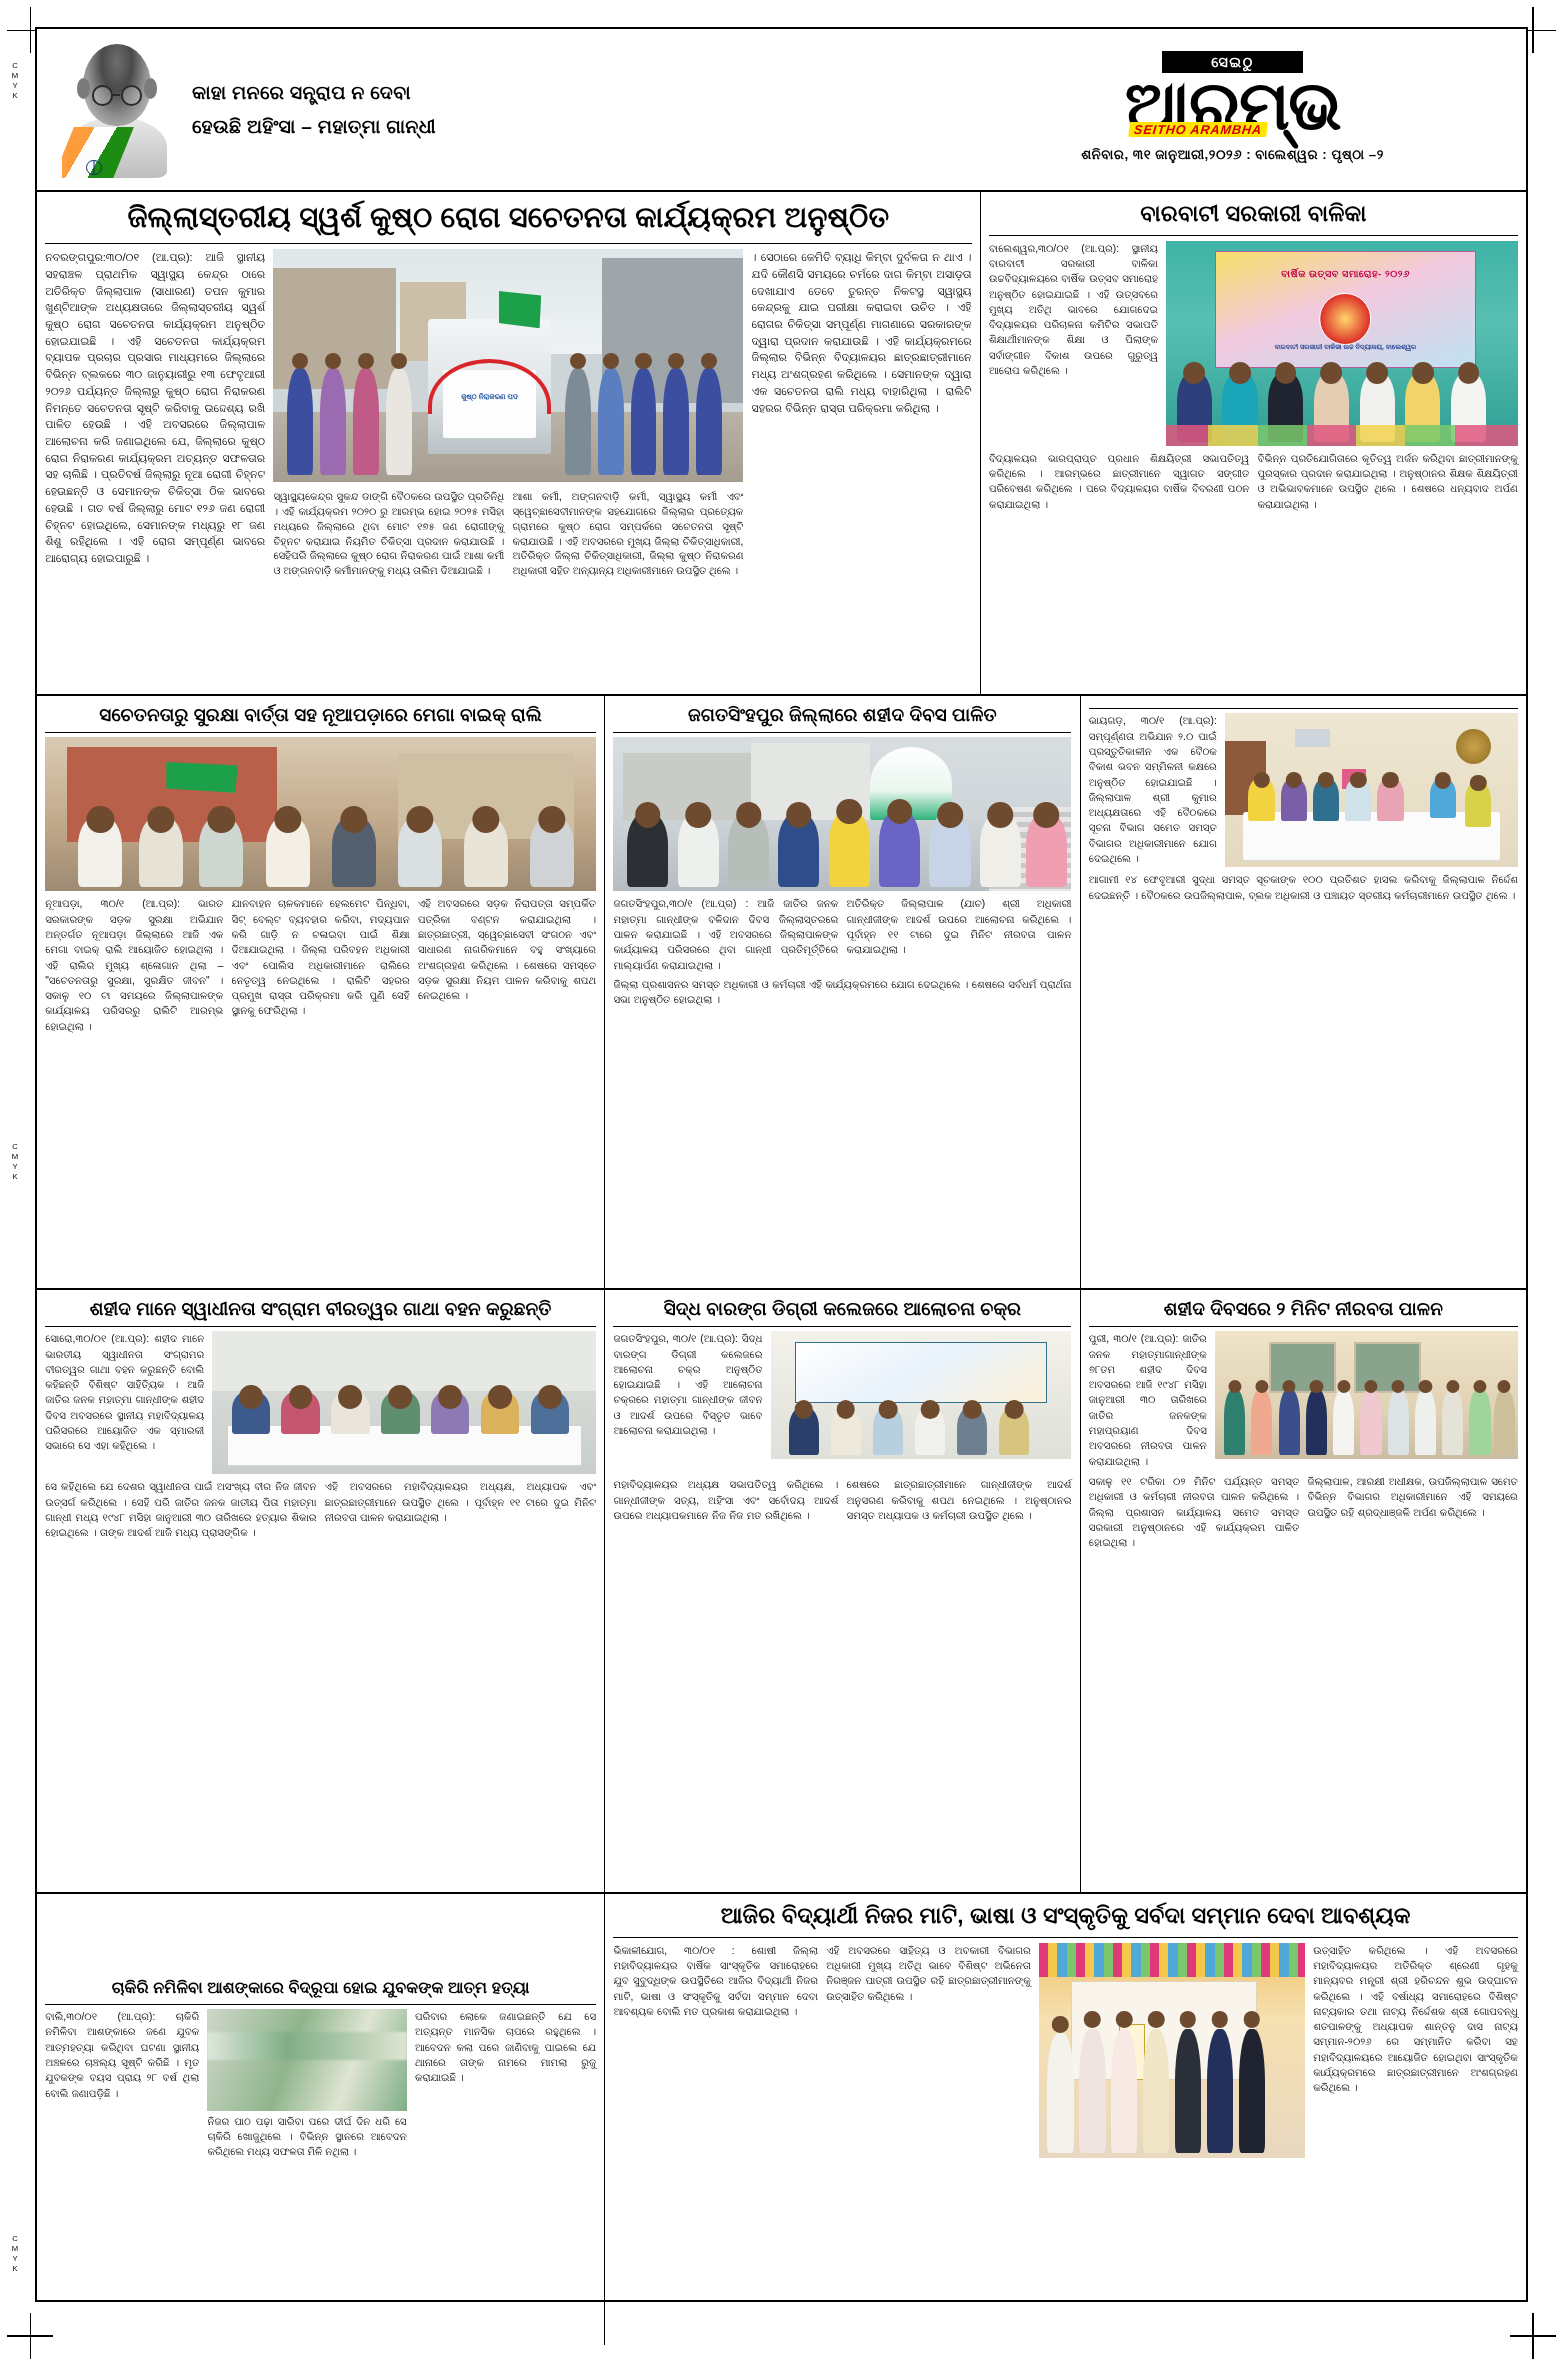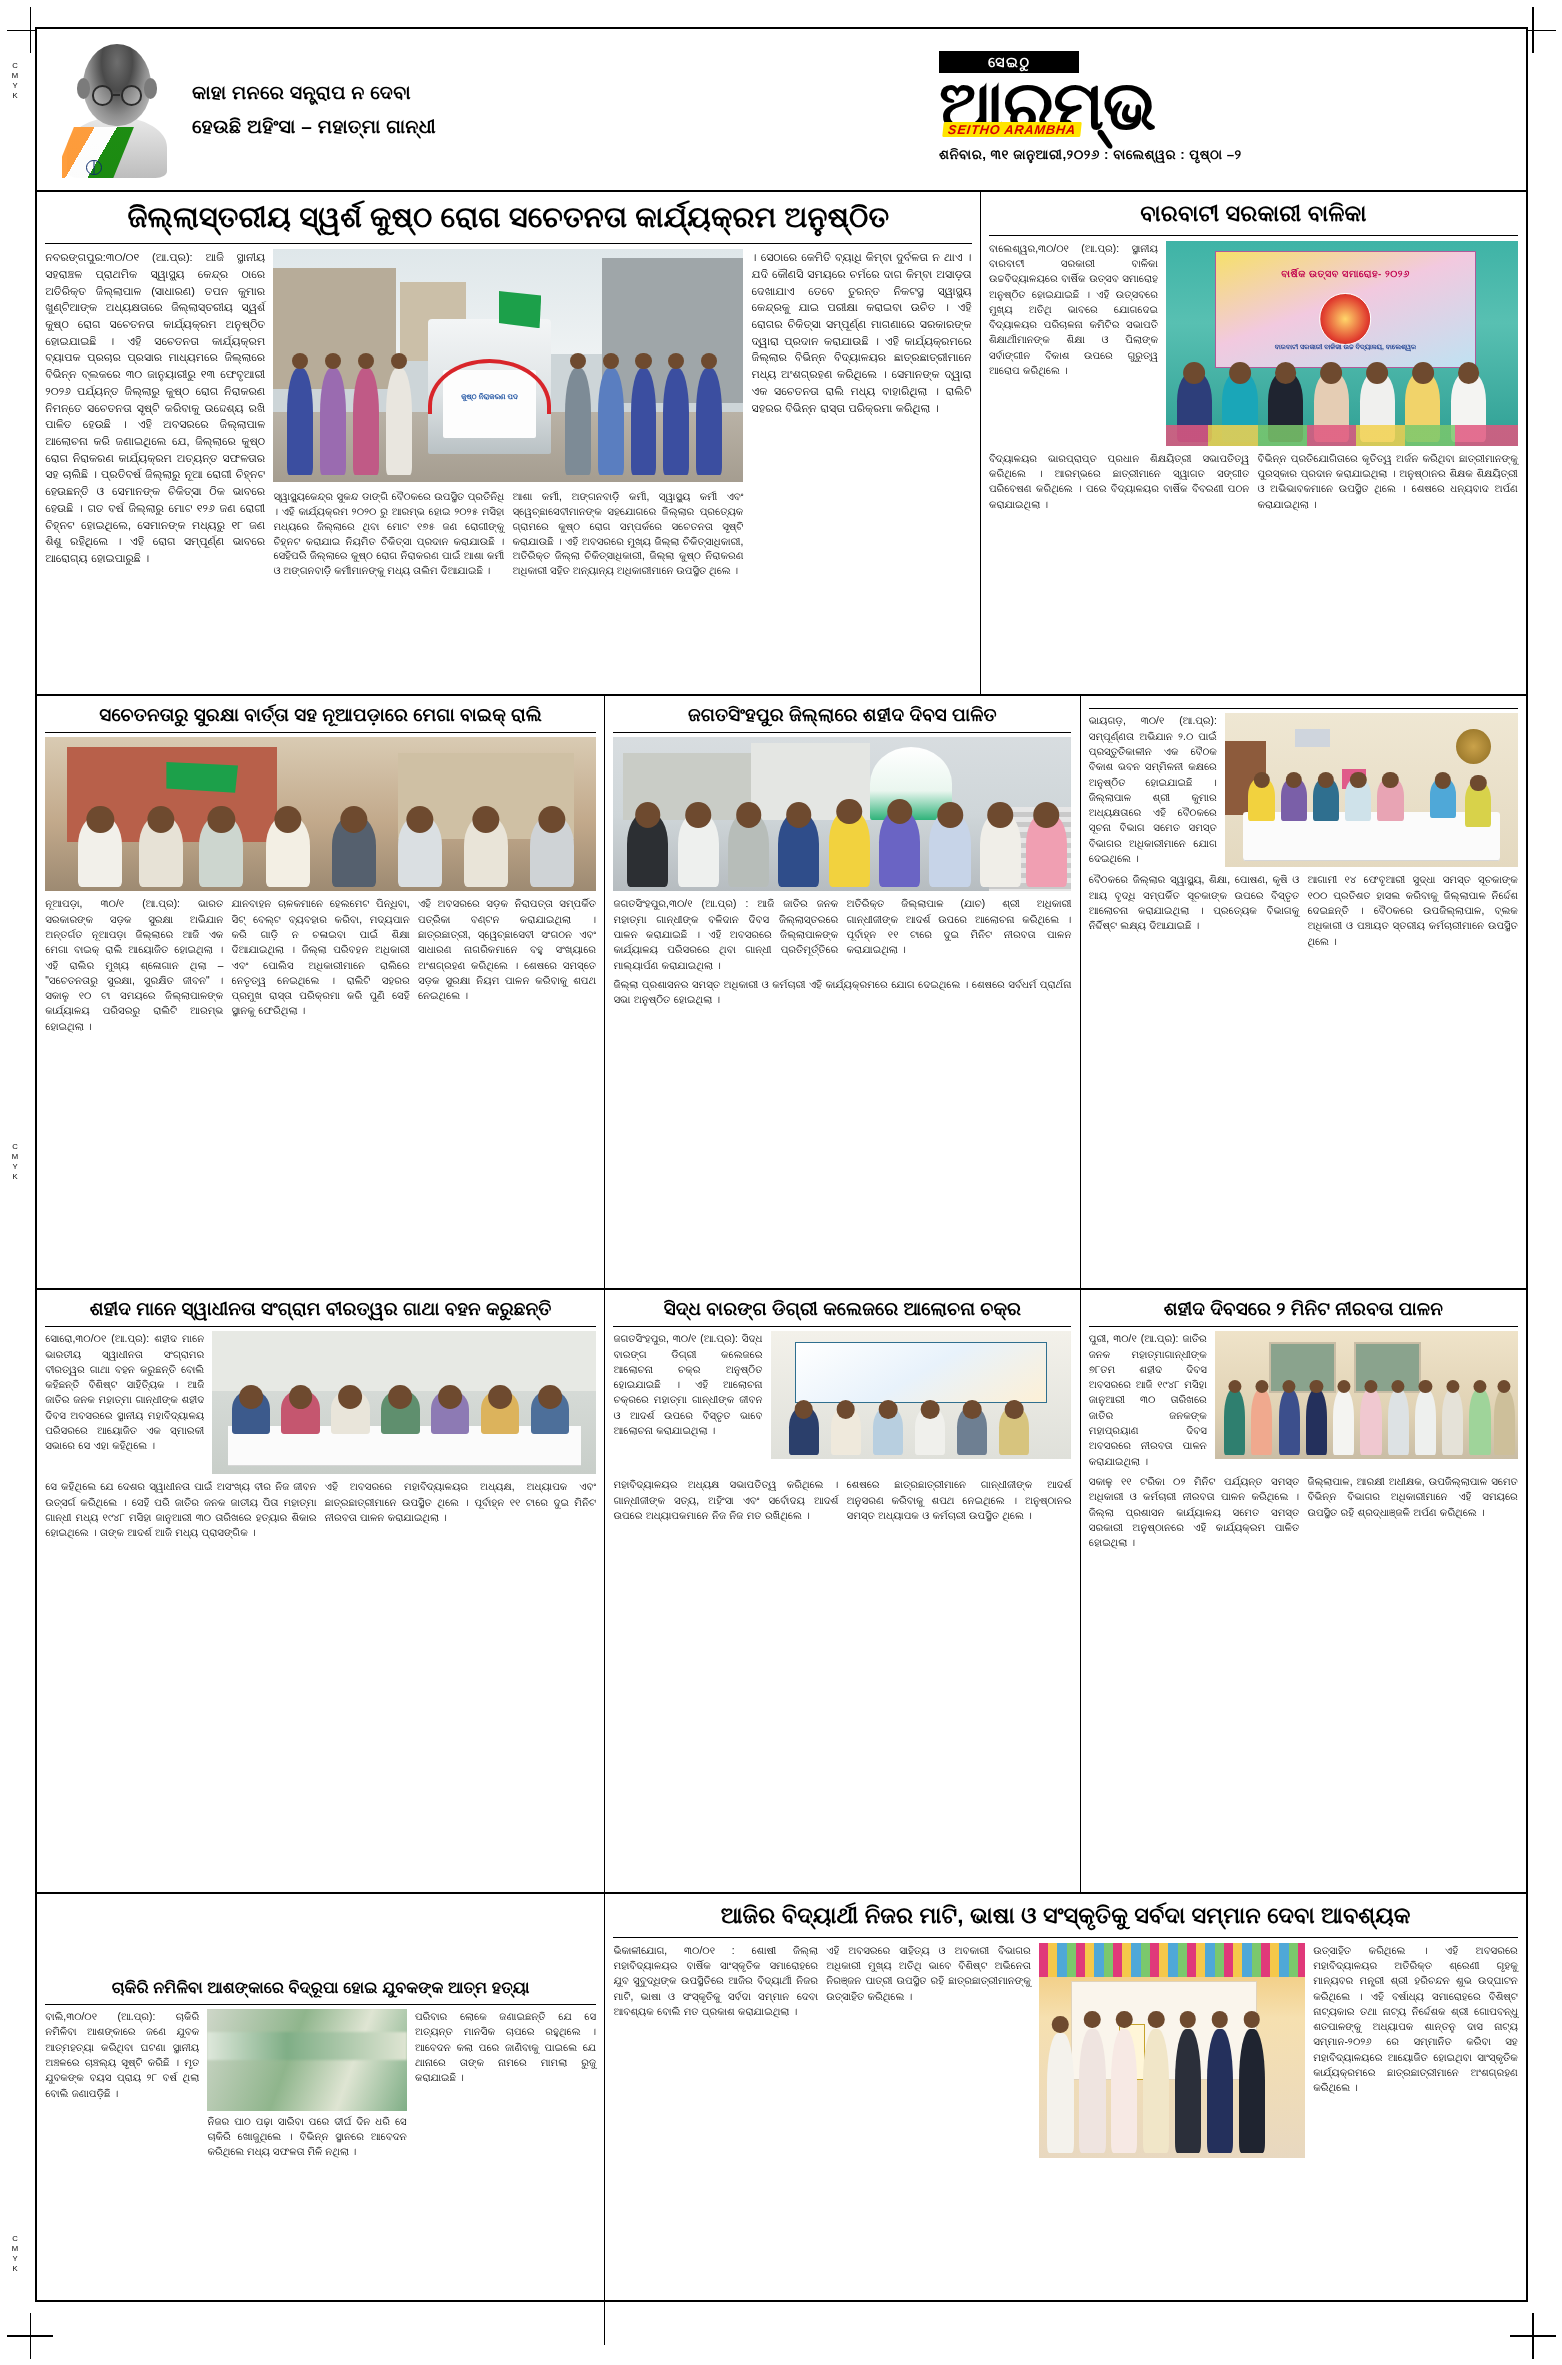--- a/index.html
+++ b/index.html
@@ -119,21 +119,21 @@
     font-weight: bold;
     line-height: 1.75;
     color: #000;
     letter-spacing: 0.3px;
   }
 
   .masthead-right {
     flex: 1;
     display: flex;
     flex-direction: column;
-    align-items: flex-start;
+    align-items: center;
     justify-content: center;
     border-left: 0;
     position: relative;
     padding-bottom: 5.1px;
   }
   .brand-top-bar {
     background: #000;
     color: #fff;
     font-size: 14.3px;
     font-weight: bold;
@@ -638,23 +638,20 @@
                 <div class="head"></div>
               </div>
             <div class="person" style="left:82%; bottom:26%; width:9%; height:30%; background:#d8d24a;">
                 <div class="head"></div>
               </div>
           </div>
         </div>
       </div>
       <div class="cols" style="margin-top:5.1px;">
         <div class="col">
-            <div class="body-text small">ବୈଠକରେ ଜିଲ୍ଲାର ସ୍ୱାସ୍ଥ୍ୟ, ଶିକ୍ଷା, ପୋଷଣ, କୃଷି ଓ ଆୟ ବୃଦ୍ଧି ସମ୍ପର୍କିତ ସୂଚକାଙ୍କ ଉପରେ ବିସ୍ତୃତ ଆଲୋଚନା କରାଯାଇଥିଲା । ପ୍ରତ୍ୟେକ ବିଭାଗକୁ ନିର୍ଦ୍ଦିଷ୍ଟ ଲକ୍ଷ୍ୟ ଦିଆଯାଇଛି ।</div>
-          </div>
-        <div class="col">
             <div class="body-text small">ଆଗାମୀ ୧୪ ଫେବୃଆରୀ ସୁଦ୍ଧା ସମସ୍ତ ସୂଚକାଙ୍କ ୧୦୦ ପ୍ରତିଶତ ହାସଲ କରିବାକୁ ଜିଲ୍ଲାପାଳ ନିର୍ଦ୍ଦେଶ ଦେଇଛନ୍ତି । ବୈଠକରେ ଉପଜିଲ୍ଲାପାଳ, ବ୍ଲକ ଅଧିକାରୀ ଓ ପଞ୍ଚାୟତ ସ୍ତରୀୟ କର୍ମଚାରୀମାନେ ଉପସ୍ଥିତ ଥିଲେ ।</div>
           </div>
       </div>
     </div>
   </div>
 
   <div class="band" style="height:604px;">
 
     <div class="story" style="width:568px;">
       <div class="hl hl-md">ଶହୀଦ ମାନେ ସ୍ୱାଧୀନତା ସଂଗ୍ରାମ ବୀରତ୍ୱର ଗାଥା ବହନ କରୁଛନ୍ତି</div>

